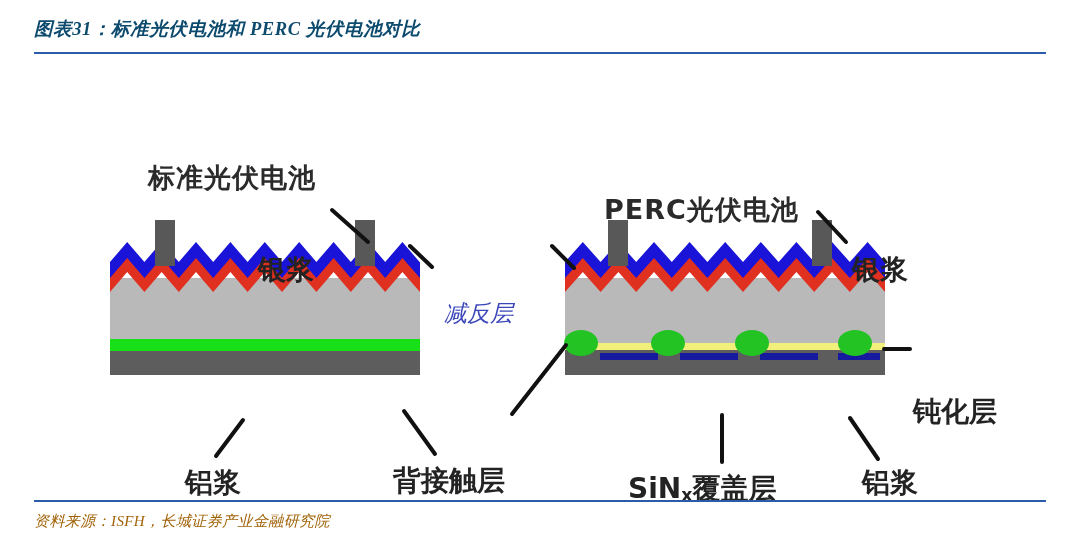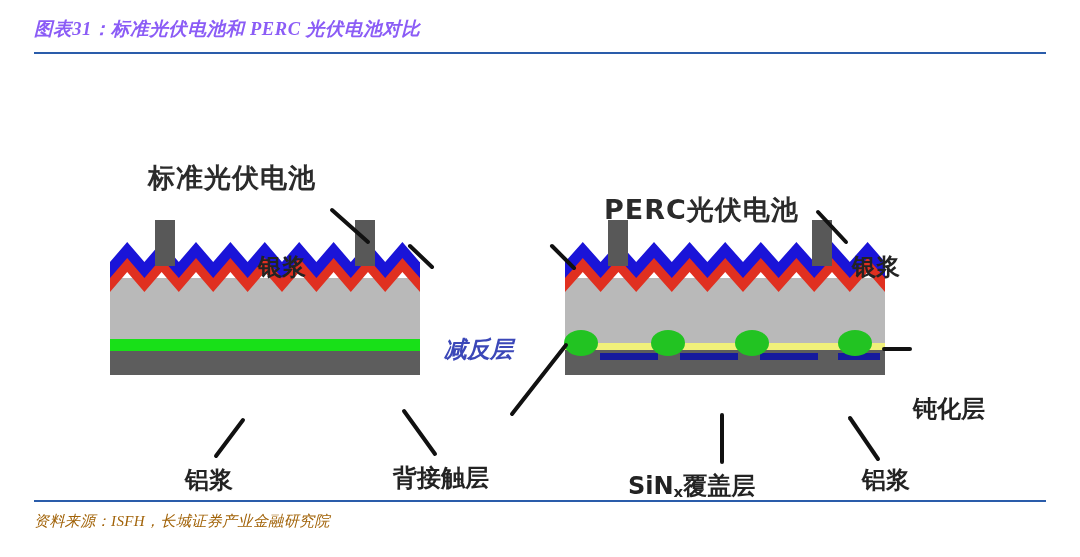--- a/index.html
+++ b/index.html
@@ -24,21 +24,21 @@
   
   .fig-title {
     position: absolute;
     left: 34px;
     top: 16px;
     font-family: "Liberation Serif", "DejaVu Serif", serif;
     font-style: italic;
     font-weight: bold;
     font-size: 18.5px;
     letter-spacing: 0.6px;
-    color: #8b5cf6;
+    color: #0c4a6e;
     white-space: nowrap;
   }
   .rule-top {
     position: absolute;
     left: 34px;
     top: 52px;
     width: 1012px;
     height: 0;
     border-top: 2px solid #2a5caa;
   }
@@ -81,33 +81,32 @@
     white-space: nowrap;
     letter-spacing: 1px;
   }
   #heading-left  { left: 148px; top: 100px; }
   #heading-right { left: 604px; top: 100px; margin-top: 32px; }
 
   .lbl {
     position: absolute;
     font-family: "DejaVu Sans", "Liberation Sans", sans-serif;
     font-weight: bold;
-    font-size: 24px;
+    font-size: 28px;
     color: #232323;
     white-space: nowrap;
   }
   .lbl-ar {
     position: absolute;
     font-family: "DejaVu Sans", "Liberation Sans", sans-serif;
-    font-weight: bold;
+    font-weight: normal;
     font-style: italic;
     font-size: 23px;
     color: #3b47b8;
     white-space: nowrap;
-    margin-top: 36px;
   }
   .lbl sub {
     font-size: 0.62em;
     vertical-align: baseline;
     position: relative;
     top: 3px;
   }
 
   
   #lbl-ag-left       { left: 258px; top: 191px; }

